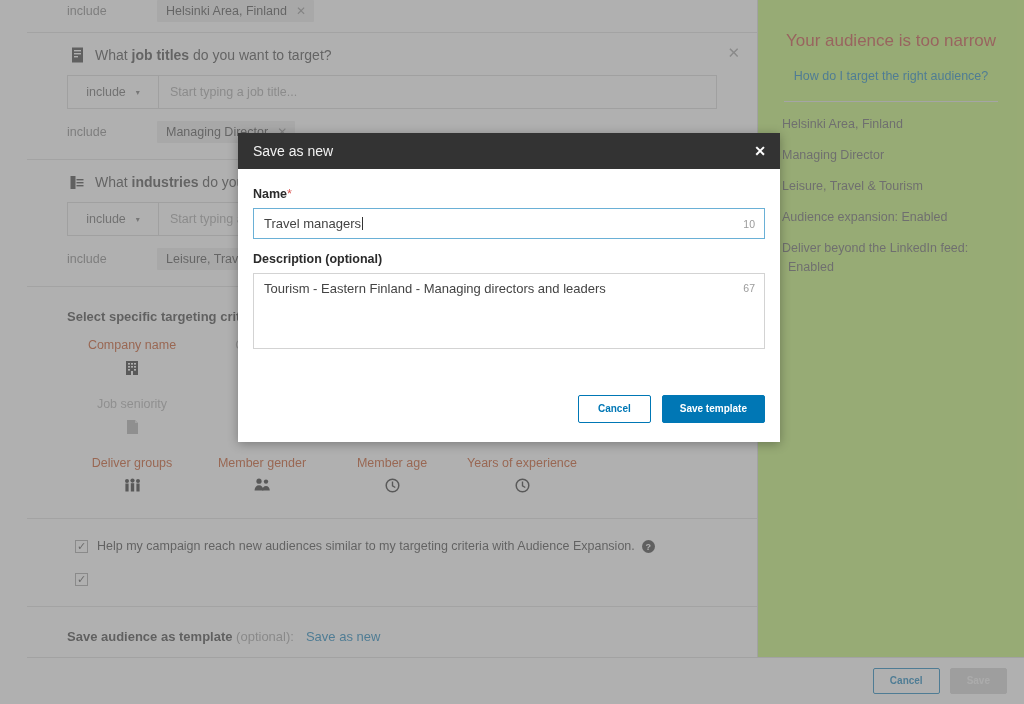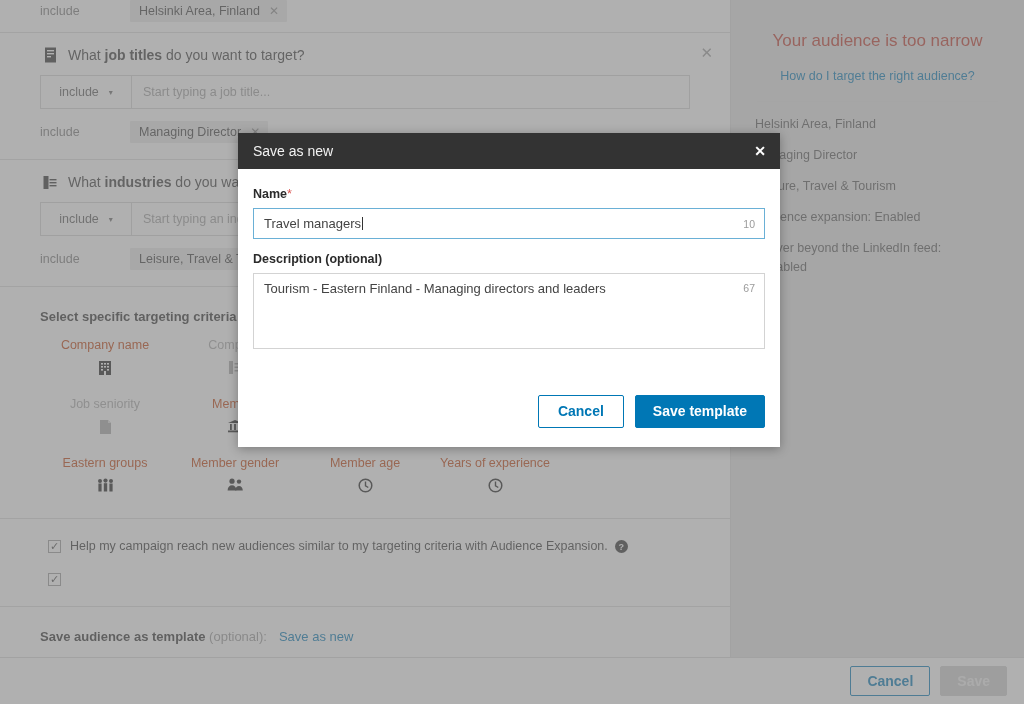--- a/index.html
+++ b/index.html
@@ -15,20 +15,21 @@
   }
 
   #root { position: relative; width: 1024px; height: 704px; }
 
   
   .page {
     position: absolute; inset: 0;
     background: #ffffff;
     display: flex;
     flex-direction: column;
+    padding-left: 27px;
   }
   .page-body { display: flex; flex: 1 1 auto; min-height: 0; }
 
   .left-col {
     width: 731px;
     border-right: 1px solid #d9d9d9;
     background: #ffffff;
     position: relative;
   }
 
@@ -152,21 +153,21 @@
 
   
   .savebar { padding: 22px 40px; }
   .savebar b { font-weight: bold; color: #2f2f2f; font-size: 13px; }
   .savebar .opt { color: #9a9a9a; font-size: 13px; }
   .savebar a { color: #0077b5; text-decoration: none; margin-left: 12px; font-size: 13px; cursor: pointer; }
 
   
   .right-col {
     flex: 1 1 auto;
-    background: #e5e5e5;
+    background: #bef264;
     padding: 30px 24px 0 24px;
   }
   .rr-title {
     color: #c0392b; font-size: 17px; text-align: center;
     line-height: 1.35; font-weight: normal;
   }
   .rr-link {
     display: block; text-align: center; color: #0077b5;
     font-size: 12.5px; margin-top: 16px; text-decoration: none; cursor: pointer;
   }
@@ -180,21 +181,21 @@
   .footer {
     height: 47px;
     border-top: 1px solid #d9d9d9;
     background: #fff;
     display: flex; align-items: center; justify-content: flex-end;
     padding-right: 17px; gap: 10px;
     flex: none;
   }
   .btn {
     font-family: "Liberation Sans", sans-serif;
-    font-size: 14px; font-weight: bold;
+    font-size: 10px; font-weight: bold;
     border-radius: 2px; cursor: pointer;
     padding: 6px 16px;
     line-height: 1.2;
   }
   .btn-ghost { background: #fff; border: 1px solid #0077b5; color: #0077b5; }
   .btn-disabled { background: #cfcfcf; border: 1px solid #cfcfcf; color: #f2f2f2; cursor: default; }
 
   
   .overlay {
     position: absolute; inset: 0;
@@ -437,21 +438,21 @@
               <div class="crit-cell">
                 <span class="lbl"></span>
                 <span class="gico">
                   <svg width="16" height="13" viewBox="0 0 16 13">
                       <path d="M2 10 L14 10 M3 10 L3 6 M8 10 L8 4 M13 10 L13 7" stroke="#1c1c1c" stroke-width="1.7" fill="none"></path>
                     </svg>
                 </span>
               </div>
 
               <div class="crit-cell">
-                <span class="lbl">Eastern groups</span>
+                <span class="lbl">Deliver groups</span>
                 <span class="gico">
                   <svg width="17" height="14" viewBox="0 0 17 14">
                       <circle cx="3" cy="3" r="2" fill="#1c1c1c"></circle>
                       <rect x="1.4" y="5.5" width="3.2" height="8" fill="#1c1c1c"></rect>
                       <circle cx="8.5" cy="2.6" r="2.1" fill="#1c1c1c"></circle>
                       <rect x="6.8" y="5.2" width="3.4" height="8.3" fill="#1c1c1c"></rect>
                       <circle cx="14" cy="3" r="2" fill="#1c1c1c"></circle>
                       <rect x="12.4" y="5.5" width="3.2" height="8" fill="#1c1c1c"></rect>
                     </svg>
                 </span>

